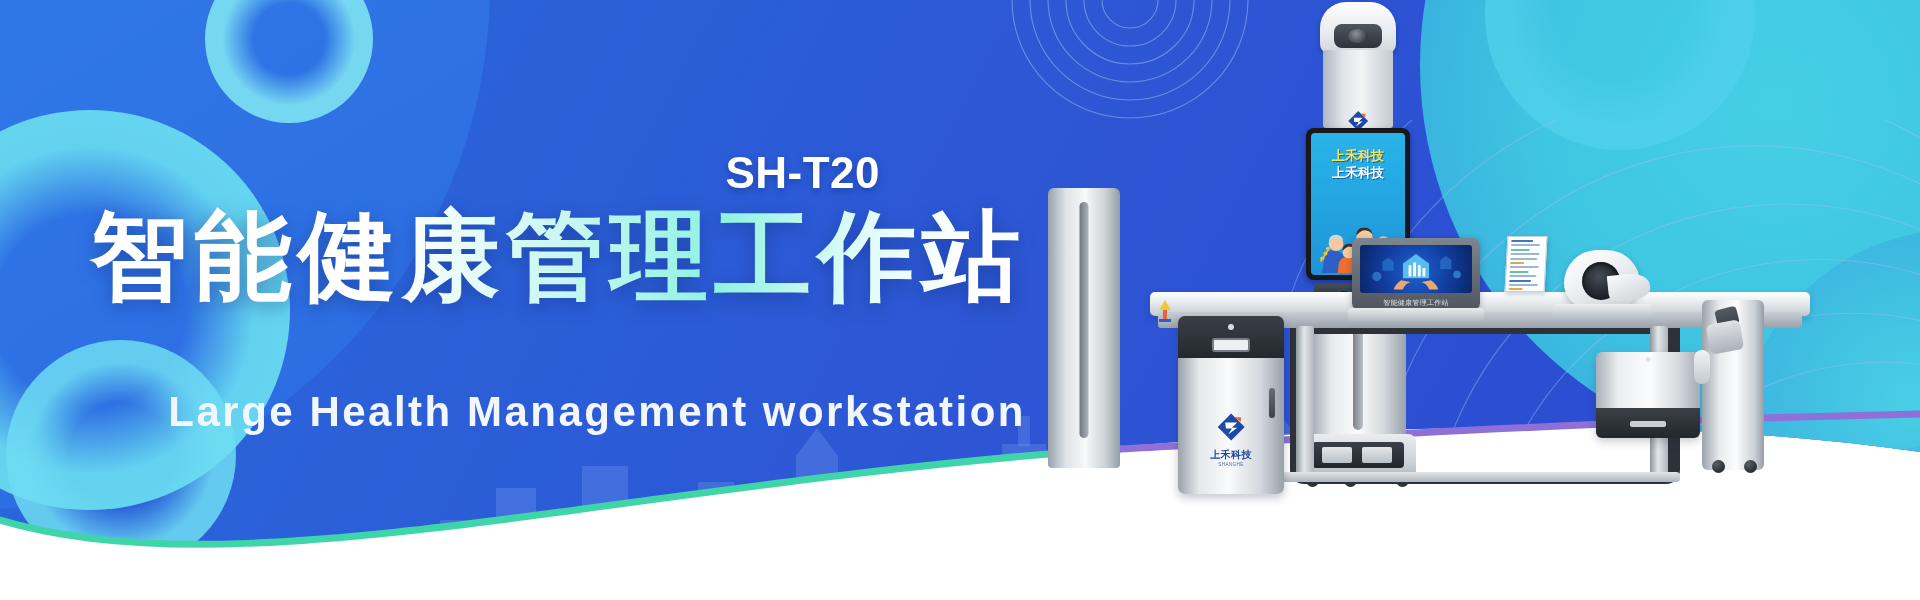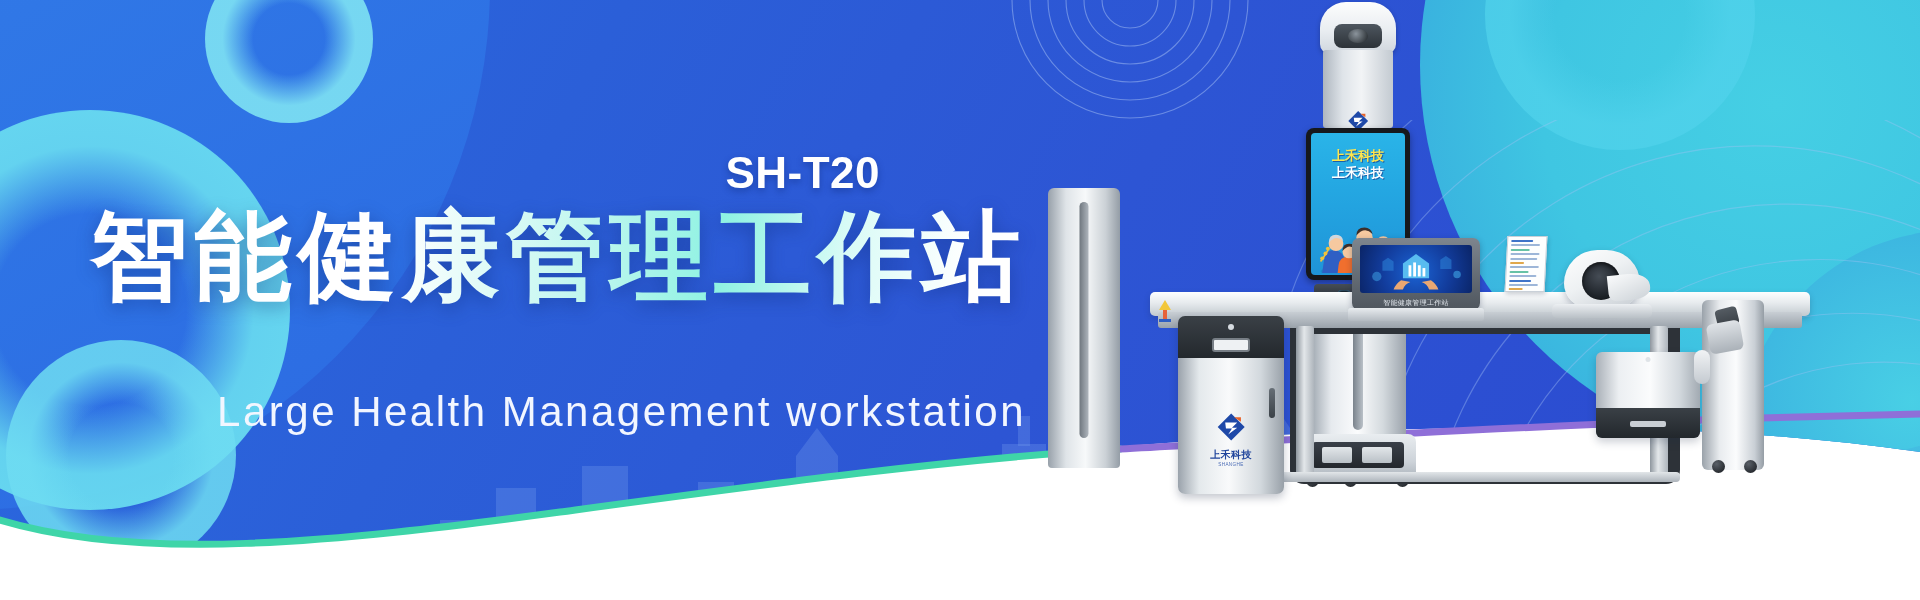--- a/index.html
+++ b/index.html
@@ -126,21 +126,21 @@
     -webkit-background-clip:text;
     background-clip:text;
     color:transparent;
     -webkit-text-fill-color:transparent;
     filter:drop-shadow(0 5px 9px rgba(12,38,115,.42));
   }
   .subline {
     position:absolute;
     left:0; top:388px; width:1026px;
     text-align:right;
-    font-size:42px; font-weight:400;
+    font-size:42px; font-weight:700;
     letter-spacing:2.5px;
     color:#f2f6ff;
     white-space:nowrap;
   }
 
   
   .product { position:absolute; left:1030px; top:0; width:890px; height:600px; }
 
   
   .kiosk { position:absolute; left:268px; top:2px; width:120px; height:488px; }

